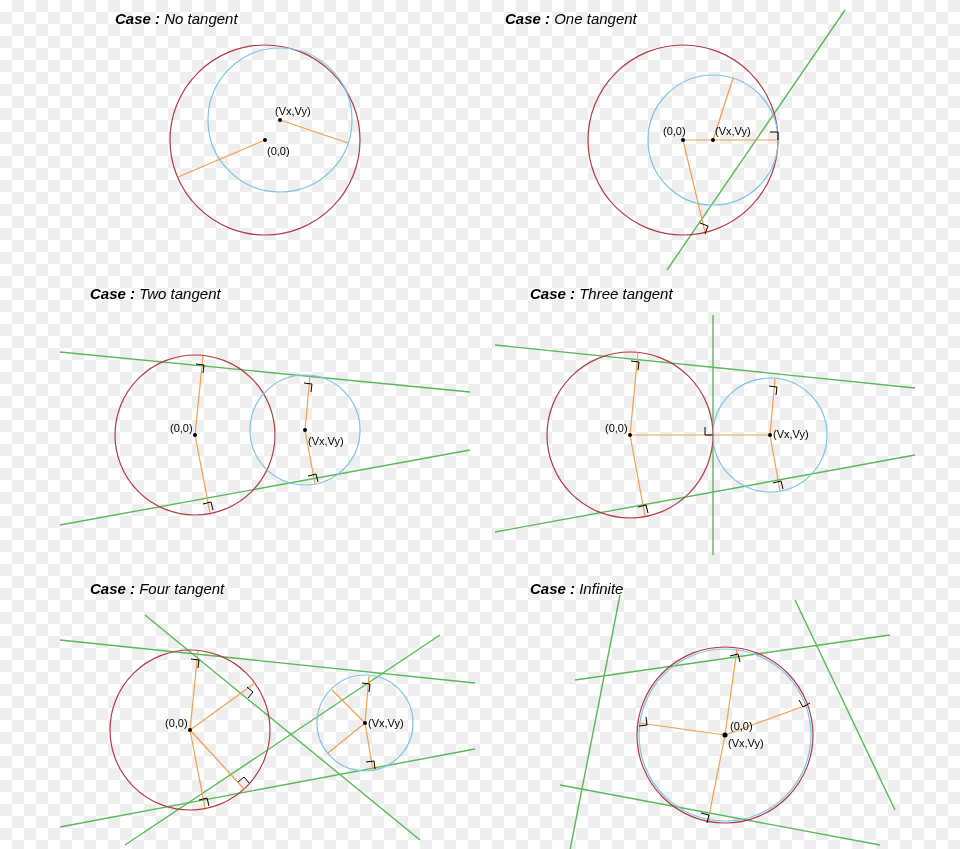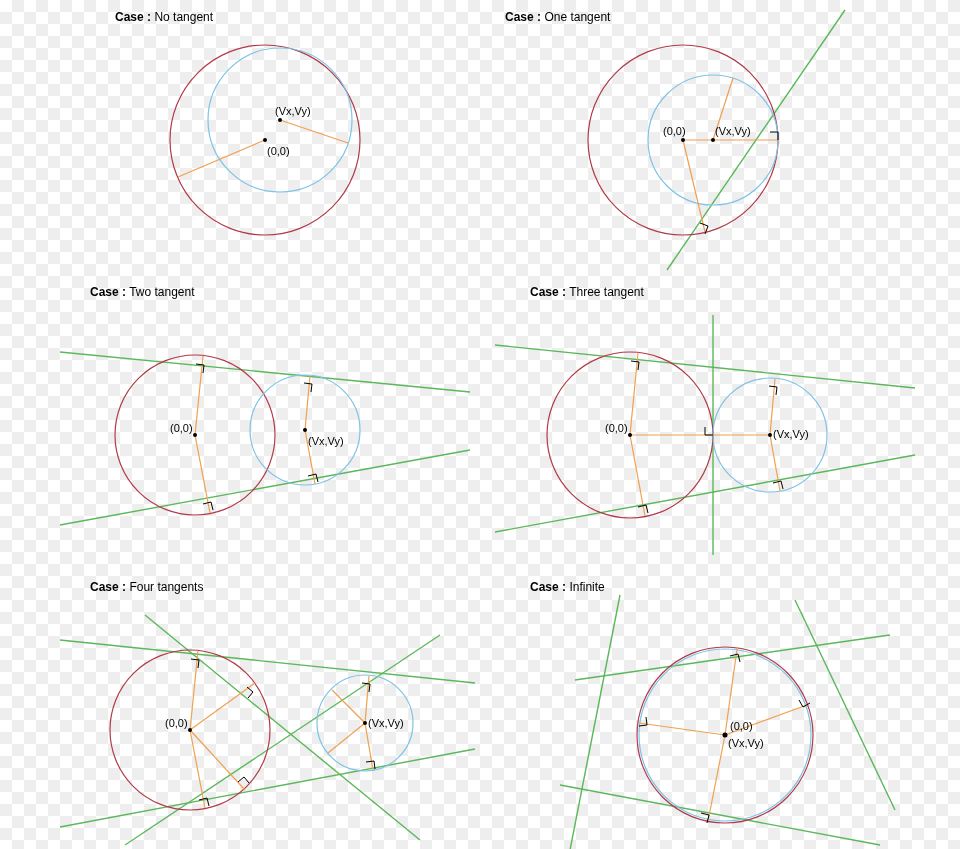--- a/index.html
+++ b/index.html
@@ -21,23 +21,24 @@
       linear-gradient(-45deg, transparent 75%, #eee 75%);
     background-size: 24px 24px;
     background-position: 0 0, 0 12px, 12px -12px, -12px 0;
     background-color: #fff;
   }
   .panel {
     position: absolute;
   }
   .title {
     position: absolute;
-    font-size: 12px;
+    font-size: 15px;
     color: #000;
     white-space: nowrap;
+    font-style: italic;
   }
   .title .bold { font-weight: 600; }
   svg { position: absolute; overflow: visible; }
   .c-red   { stroke: #b23a48; fill: none; stroke-width: 1.2; }
   .c-blue  { stroke: #7ec3e6; fill: none; stroke-width: 1.2; }
   .l-green { stroke: #5ab85a; fill: none; stroke-width: 1.4; }
   .l-orange{ stroke: #f0a050; fill: none; stroke-width: 1.2; }
   .dot     { fill: #000; }
   .lbl     { font-size: 11px; fill: #000; font-family: inherit; }
   .ra-line { stroke: #000; stroke-width: 1; fill: none; }
@@ -162,21 +163,21 @@
       <circle class="dot" cx="275" cy="125" r="2"></circle>
 
       <text class="lbl" x="110" y="122">(0,0)</text>
       <text class="lbl" x="278" y="128">(Vx,Vy)</text>
     </svg>
   </div>
 
   <div class="panel" style="left:90px; top:580px;">
     <div class="title" style="left:0; top:0;">
       <span class="bold">Case :</span>
-      <span>Four tangents</span>
+      <span>Four tangent</span>
     </div>
     <svg style="left:-30px; top:25px;" width="430" height="250">
 
       <line class="l-green" x1="0" y1="35" x2="415" y2="78"></line>
       <line class="l-green" x1="0" y1="222" x2="415" y2="144"></line>
 
       <line class="l-green" x1="65" y1="240" x2="380" y2="30"></line>
       <line class="l-green" x1="85" y1="10" x2="360" y2="235"></line>
 
       <circle class="c-red" cx="130" cy="125" r="80"></circle>

